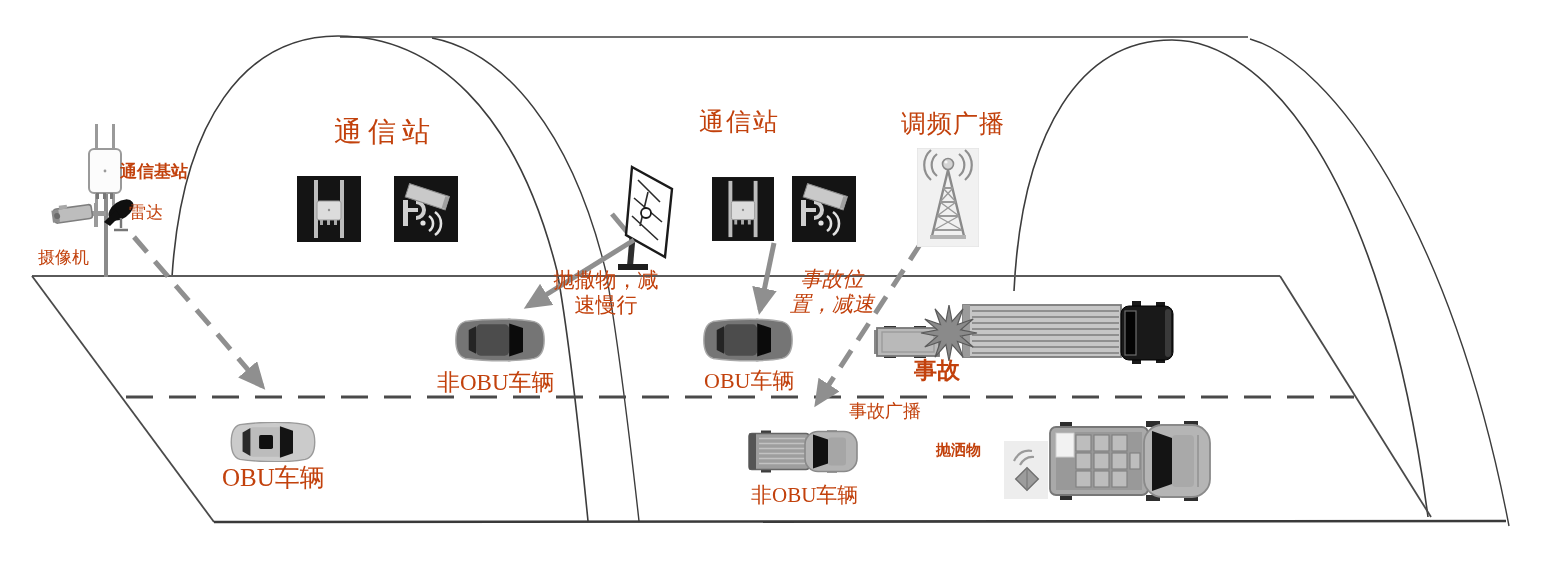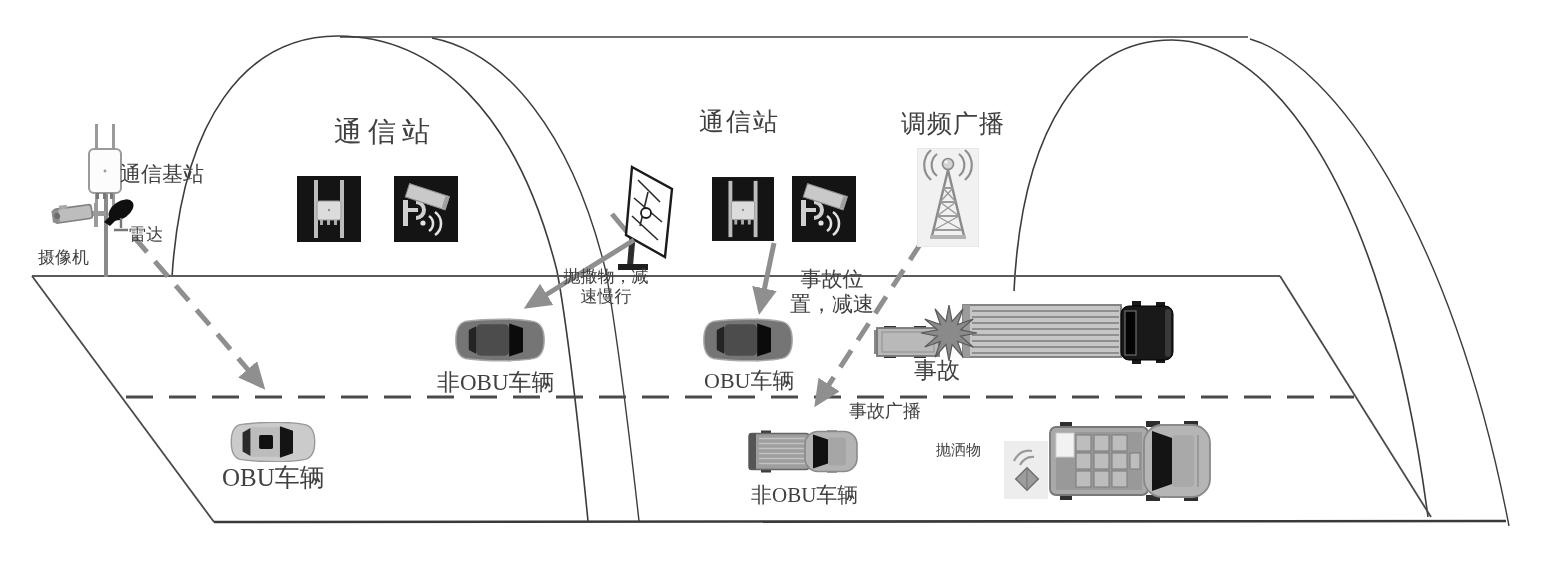--- a/index.html
+++ b/index.html
@@ -1,24 +1,24 @@
 <!DOCTYPE html>
 <html><head>
 <meta charset="utf-8">
 <style>
   html,body{margin:0;padding:0;background:#fff;}
   #scene{
     position:relative;width:1550px;height:584px;background:#ffffff;overflow:hidden;
     font-family:"Liberation Serif","DejaVu Sans",serif;color:#0d0d0d;
   }
   .abs{position:absolute;}
-  .lbl{position:absolute;white-space:nowrap;color:#404040;line-height:1.18;}
+  .lbl{position:absolute;white-space:nowrap;color:#c2410c;line-height:1.18;}
   .lbl span{display:block;}
   .ctr{text-align:center;}
-  .bold{font-weight:normal;}
+  .bold{font-weight:bold;}
   svg{display:block;}
 </style>
 </head>
 <body>
 
 <div id="scene">
 
   <svg class="abs" style="left:0;top:0;" width="1550" height="584" viewBox="0 0 1550 584">
     <defs>
       <marker id="ah" markerWidth="5.6" markerHeight="5" refX="4.4" refY="2.5" orient="auto" markerUnits="strokeWidth">
@@ -277,35 +277,35 @@
     <svg width="44" height="58" viewBox="0 0 44 58">
       <rect x="0" y="0" width="44" height="58" fill="#ededed"></rect>
       <g transform="rotate(45 23 38)">
         <rect x="15" y="30" width="16" height="16" fill="#9c9c9c" stroke="#6f6f6f" stroke-width="1.4"></rect>
         <path d="M15,30 L31,46" stroke="#7a7a7a" stroke-width="1.2"></path>
       </g>
       <path d="M10,20 Q16,8 28,10 M16,24 Q21,15 30,16" fill="none" stroke="#9a9a9a" stroke-width="2.2"></path>
     </svg>
   </div>
 
-  <div class="lbl" style="left:120px;top:162px;font-size:21px;">通信基站</div>
+  <div class="lbl" style="left:120px;top:162px;font-size:17px;font-weight:bold;">通信基站</div>
   <div class="lbl" style="left:38px;top:231px;font-size:17px;margin-top:17px;">摄像机</div>
-  <div class="lbl" style="left:129px;top:225px;font-size:17px;">雷达</div>
+  <div class="lbl" style="left:129px;top:203px;font-size:17px;">雷达</div>
 
   <div class="lbl" style="left:334px;top:115px;font-size:28px;letter-spacing:6px;">通信站</div>
   <div class="lbl" style="left:699px;top:107px;font-size:25px;letter-spacing:2px;">通信站</div>
   <div class="lbl" style="left:901px;top:109px;font-size:25px;letter-spacing:1px;">调频广播</div>
 
 
-  <div class="lbl ctr" style="left:540px;top:268px;font-size:17px;width:132px;font-family:Liberation Mono, monospace;">
+  <div class="lbl ctr" style="left:540px;top:268px;font-size:21px;width:132px;">
     <span>抛撒物，减</span>
     <span>速慢行</span>
   </div>
 
-  <div class="lbl ctr" style="left:774px;top:267px;font-size:21px;width:116px;">
+  <div class="lbl ctr" style="left:774px;top:267px;font-size:21px;width:116px;font-style:italic;">
     <span>事故位</span>
     <span>置，减速</span>
   </div>
 
   <div class="lbl" style="left:849px;top:401px;font-size:18px;">事故广播</div>
 
   <div class="lbl" style="left:437px;top:369px;font-size:23px;">非OBU车辆</div>
   <div class="lbl" style="left:704px;top:368px;font-size:22px;">OBU车辆</div>
   <div class="lbl" style="left:222px;top:463px;font-size:25px;">OBU车辆</div>
   <div class="lbl" style="left:751px;top:483px;font-size:21px;">非OBU车辆</div>

